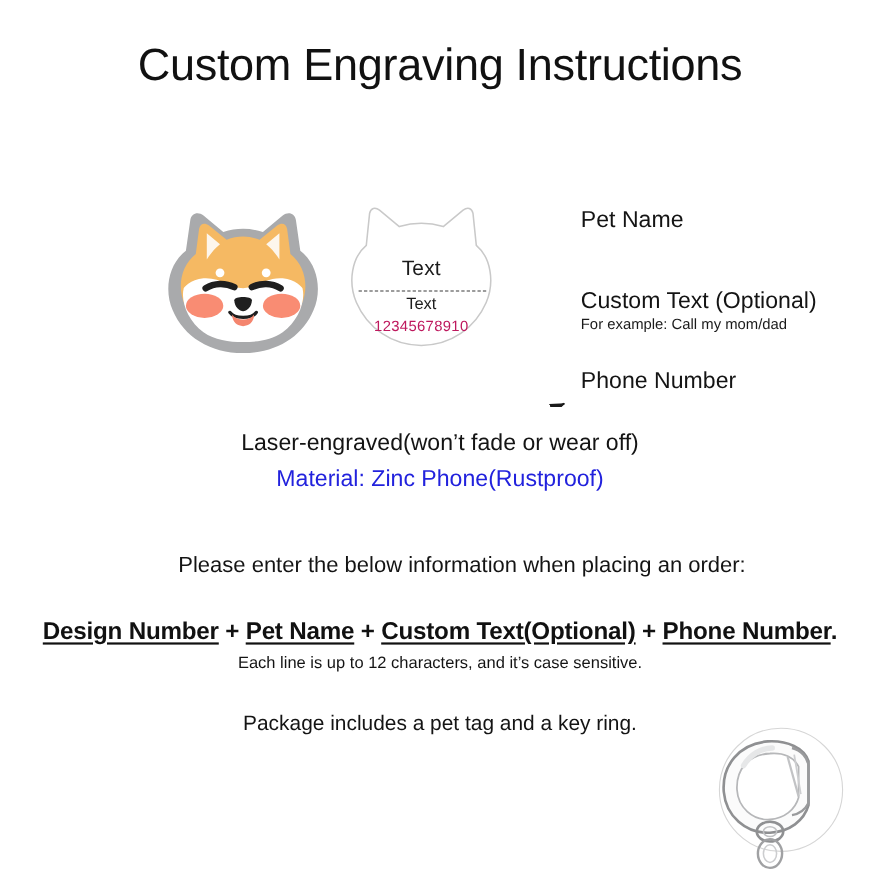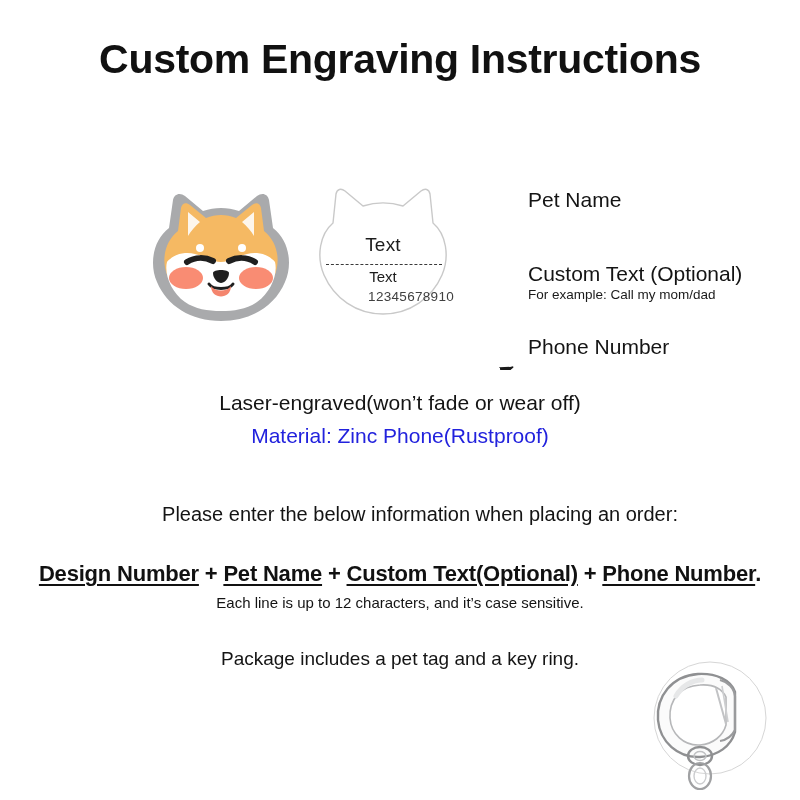--- a/index.html
+++ b/index.html
@@ -24,21 +24,21 @@
   }
 
   
   .title {
     position: absolute;
     top: 36px;
     left: 0;
     width: 800px;
     text-align: center;
     font-size: 41px;
-    font-weight: bold;
+    font-weight: normal;
     letter-spacing: -0.3px;
     color: #111111;
     font-family: "Liberation Sans", sans-serif;
   }
 
   
   .diagram {
     position: absolute;
     top: 170px;
     left: 0;
@@ -94,23 +94,23 @@
     width: 142px;
     text-align: center;
     font-size: 15px;
     color: #1c1c1c;
   }
   .tag-line3 {
     position: absolute;
     top: 113px;
     left: 0;
     width: 142px;
-    text-align: right;
+    text-align: center;
     font-size: 13.5px;
-    color: #404040;
+    color: #be185d;
     letter-spacing: 0.3px;
   }
 
   
   .arrows {
     position: absolute;
     left: 0;
     top: 0;
     width: 800px;
     height: 200px;

